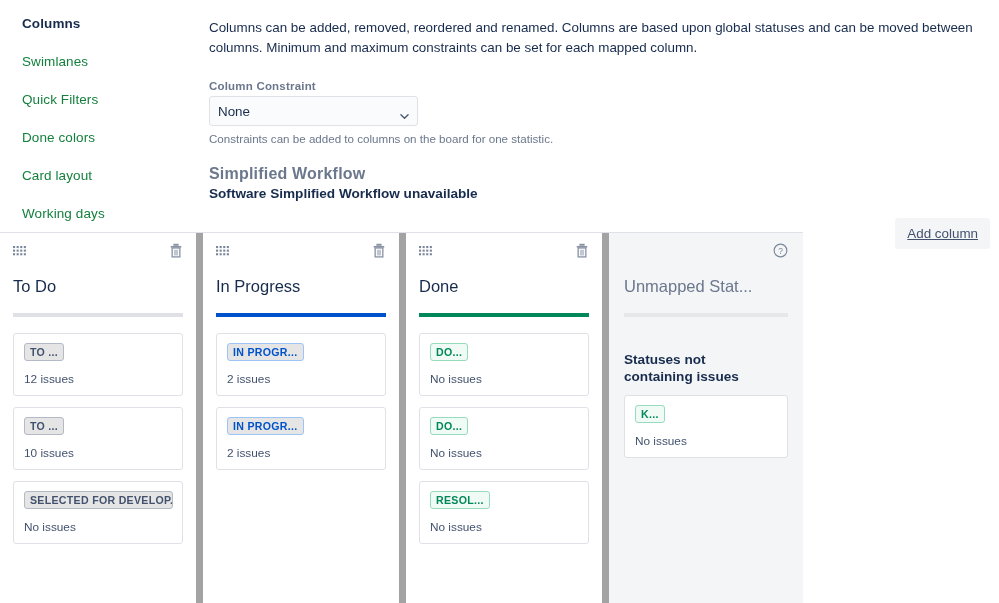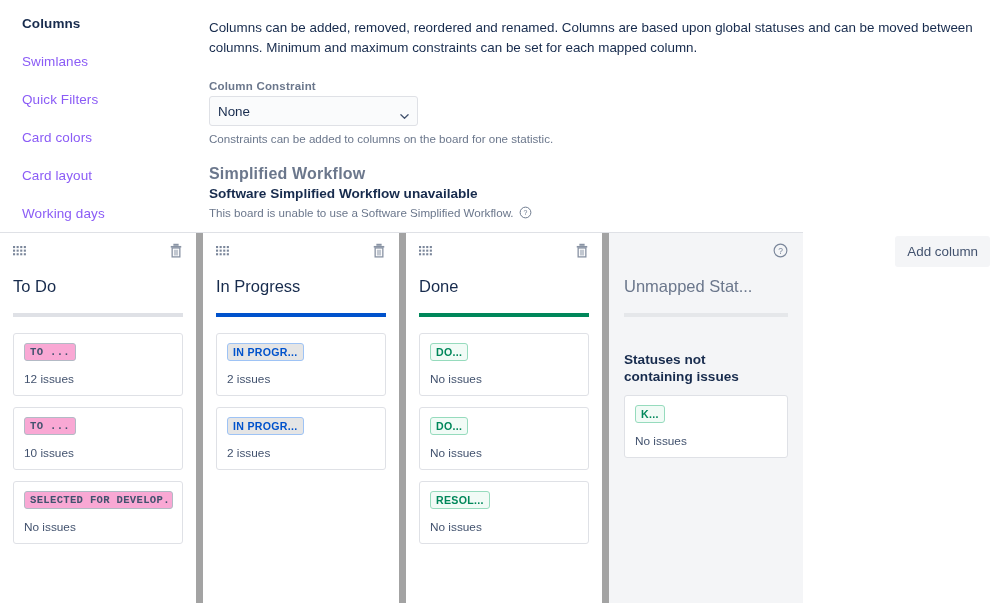--- a/index.html
+++ b/index.html
@@ -16,21 +16,21 @@
   .sidebar {
     position: absolute; left: 0; top: 0; width: 196px; height: 603px;
     background: #ffffff; padding: 10px 0 0 22px;
   }
   .side-item {
     font-size: 13.5px; line-height: 1;
     color: #42526E; padding: 7px 0; margin-bottom: 10.5px;
     cursor: pointer; letter-spacing: .1px; white-space: nowrap;
   }
   .side-item.active { color: #172B4D; font-weight: 700; }
-  .side-item.link { color: #8b5cf6; }
+  .side-item.link { color: #15803d; }
 
   
   .main {
     position: absolute; left: 196px; top: 0; width: 803px; height: 603px;
     background: #fff;
   }
   .intro {
     padding: 5px 22px 0 13px;
     font-size: 13.4px; line-height: 20px; color: #172B4D;
   }
@@ -76,21 +76,21 @@
   }
 
   .addcol-row {
     display: flex; justify-content: flex-end;
     padding: 0 9px; margin-top: 17px;
   }
   .add-col-btn {
     background: #F4F5F7; border: none; border-radius: 3px;
     height: 31px; padding: 0 12px;
     font-family: "Liberation Sans", sans-serif;
-    font-size: 13.4px; color: #42526E; cursor: pointer;
+    font-size: 13.4px; color: #42526E; cursor: pointer; text-decoration: underline;
   }
 
   
   .board {
     position: absolute; left: 0; top: 232px; width: 803px; height: 371px;
     display: flex; border-top: 1px solid #DFE1E6; background: #fff;
   }
   .col {
     width: 203px; flex: 0 0 203px; height: 371px;
     background: #fff; border-right: 7px solid #a3a3a3;
@@ -128,21 +128,21 @@
     background: #fff; border: 1px solid #DFE1E6; border-radius: 3px;
     padding: 9px 9px 9px 10px; margin-bottom: 11px;
   }
   .lozenge {
     display: inline-block; max-width: 100%;
     border-radius: 3px; border: 1px solid;
     padding: 2px 5px 2px 5px;
     font-size: 10.6px; font-weight: 700; letter-spacing: .3px;
     line-height: 12px; white-space: nowrap; overflow: hidden;
   }
-  .lozenge.grey  { color: #42526E; border-color: #B3BAC5; background: #f9a8d4; font-family: Liberation Mono, monospace; }
+  .lozenge.grey  { color: #42526E; border-color: #B3BAC5; background: #e5e5e5; }
   .lozenge.blue  { color: #0052CC; border-color: #9EC3F5; background: #e5e5e5; }
   .lozenge.green { color: #00875A; border-color: #96DBBD; background: #F1FBF6; }
   .card-sub {
     font-size: 11.8px; color: #42526E; margin-top: 7px; line-height: 14px;
   }
   .unmapped-heading {
     font-size: 13.6px; font-weight: 700; color: #172B4D;
     line-height: 17px; margin-top: 34px; margin-bottom: 10px;
     max-width: 150px;
   }
@@ -150,21 +150,21 @@
 </head>
 <body>
 
 <div id="app">
 
   <nav class="sidebar">
     <div id="sidebar-items">
         <div class="side-item active">Columns</div>
         <div class="side-item link">Swimlanes</div>
         <div class="side-item link">Quick Filters</div>
-        <div class="side-item link">Card colors</div>
+        <div class="side-item link">Done colors</div>
         <div class="side-item link">Card layout</div>
         <div class="side-item link">Working days</div>
         <div class="side-item link">Issue Detail View</div>
       </div>
   </nav>
 
   <section class="main">
 
     <p class="intro">Columns can be added, removed, reordered and renamed. Columns are based upon global statuses and can be moved between columns. Minimum and maximum constraints can be set for each mapped column.</p>
 
@@ -177,29 +177,20 @@
               <path d="M1 3 L5 7 L9 3" fill="none" stroke="#42526E" stroke-width="1.4" stroke-linecap="round" stroke-linejoin="round"></path>
             </svg>
         </span>
       </div>
       <div class="help-text">Constraints can be added to columns on the board for one statistic.</div>
     </div>
 
     <div class="sw-block">
       <div class="sw-label">Simplified Workflow</div>
       <div class="sw-title">Software Simplified Workflow unavailable</div>
-      <div class="sw-note">
-        <span>This board is unable to use a Software Simplified Workflow.</span>
-        <span class="q-circle">
-          <svg viewBox="0 0 16 16" width="13" height="13">
-            <circle cx="8" cy="8" r="6.6" fill="none" stroke="#6B778C" stroke-width="1.2"></circle>
-            <text x="8" y="11.4" font-size="8.6" font-family="Liberation Sans, sans-serif" fill="#6B778C" text-anchor="middle">?</text>
-          </svg>
-        </span>
-      </div>
     </div>
 
     <div class="addcol-row">
       <button class="add-col-btn">Add column</button>
     </div>
   </section>
 
   <div class="board" id="board">
       <div class="col">
         <div class="col-tools">

